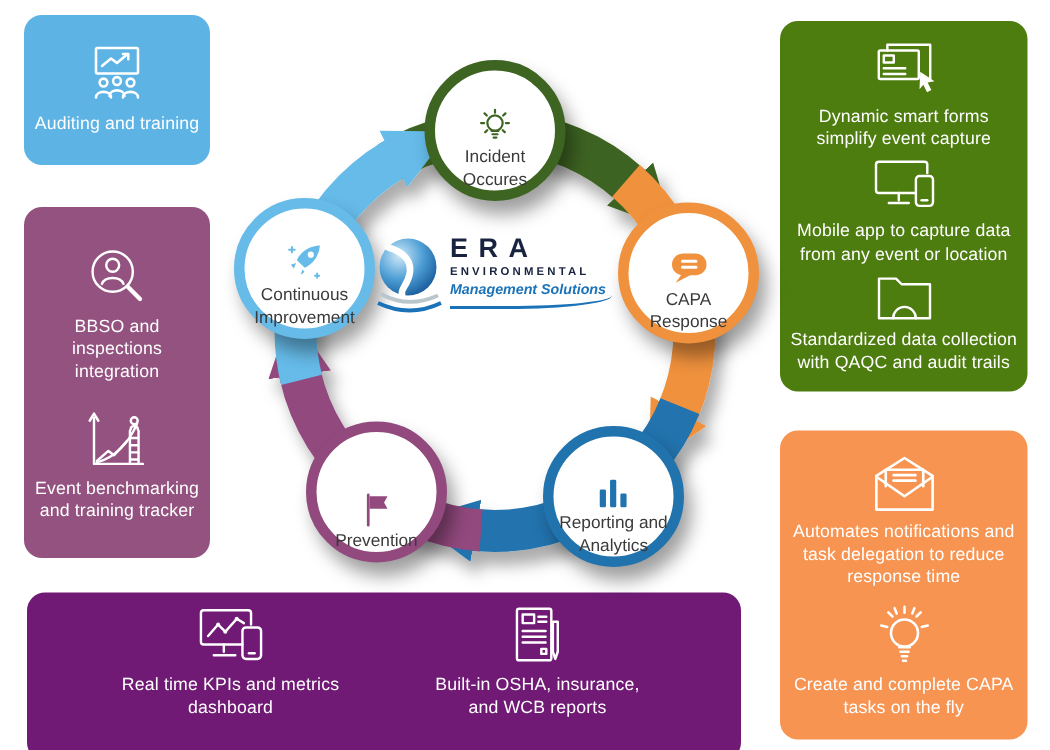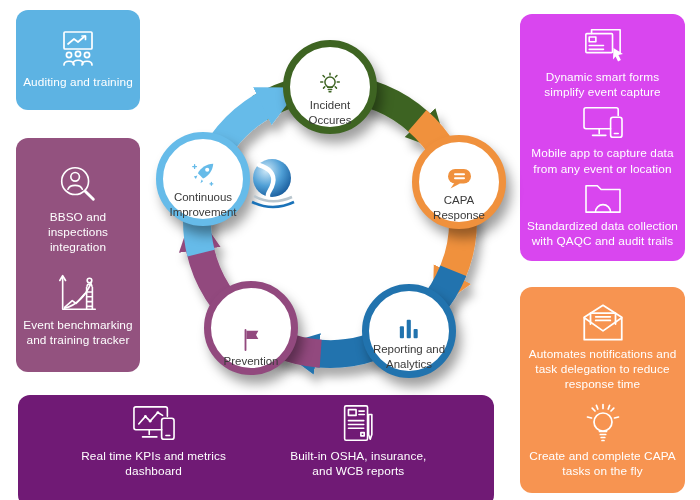--- a/index.html
+++ b/index.html
@@ -10,21 +10,21 @@
   .panel{position:absolute;border-radius:12px;color:#fff;display:flex;flex-direction:column;
          align-items:center;justify-content:space-evenly;text-align:center;
          padding:8px 6px;box-sizing:border-box;}
   .panel-item{display:flex;flex-direction:column;align-items:center;gap:4px;}
   .panel-item .txt{font-size:11.8px;line-height:1.28;letter-spacing:.1px;}
   .panel-item svg{display:block;}
   .pi{stroke:#fff;stroke-width:1.7;fill:none;stroke-linecap:round;stroke-linejoin:round;}
 
   #panel-audit      {left:16px; top:10px;  width:124px;height:100px;background:#5db3e3;}
   #panel-integration{left:16px; top:138px; width:124px;height:234px;background:#93527f;}
-  #panel-capture    {left:520px;top:14px;  width:165px;height:247px;background:#d946ef;}
+  #panel-capture    {left:520px;top:14px;  width:165px;height:247px;background:#4d7c0f;}
   #panel-tasks      {left:520px;top:287px; width:165px;height:206px;background:#f79451;}
   #panel-reports    {left:18px; top:395px; width:476px;height:112px; background:#701a75;
                      flex-direction:row;justify-content:space-evenly;align-items:flex-start;}
   #panel-reports .panel-item{width:150px;}
 
   
   #arrows{position:absolute;left:0;top:0;z-index:1;}
 
   
   .node{position:absolute;z-index:2;width:94px;height:94px;border-radius:50%;background:#fff;
@@ -147,20 +147,26 @@
               <stop offset="55%" stop-color="#4f9fd6"></stop>
               <stop offset="100%" stop-color="#1a5e9e"></stop>
         </radialGradient>
           </defs>
         <circle cx="22" cy="22" r="19" fill="url(#gg)"></circle>
         <path d="M9 9 c10 3 16 9 14 18 c-1.5 7 -6 10 -5 13" stroke="#fff" stroke-width="4.5" fill="none" stroke-linecap="round"></path>
         <path d="M4 40 Q 22 50 42 41" stroke="#b9c6ce" stroke-width="2.5" fill="none"></path>
         <path d="M2 46 Q 23 56 44 46" stroke="#1a72b8" stroke-width="2.5" fill="none"></path>
       </svg>
     </span>
+    <span class="logo-text">
+      <span class="l1">ERA</span>
+      <span class="l2">ENVIRONMENTAL</span>
+      <span class="l3">Management Solutions</span>
+      <span class="swoosh"></span>
+    </span>
   </div>
 
   <div class="panel" id="panel-integration">
     <div class="panel-item">
       <span>
         <svg class="pi" width="46" height="44" viewBox="0 0 48 44">
           <circle cx="21" cy="19" r="14"></circle>
           <circle cx="21" cy="14.5" r="4.5"></circle>
           <path d="M13.5 27.5 c2 -5.5 13 -5.5 15 0"></path>
           <path d="M31.5 29.5 l8.5 8.5" stroke-width="3"></path>

